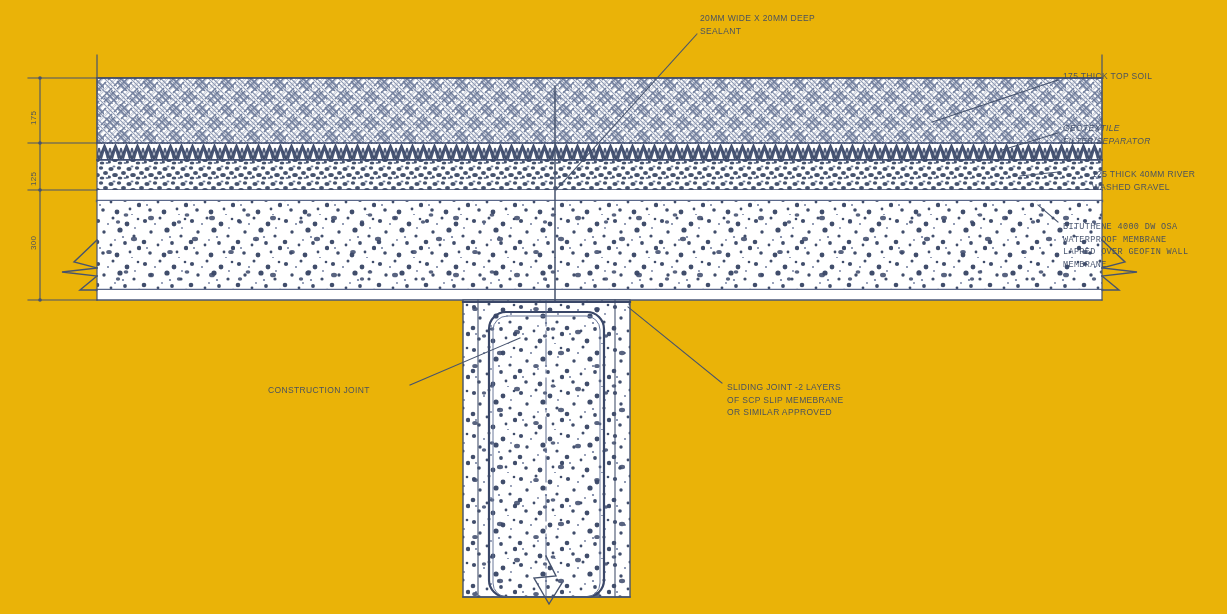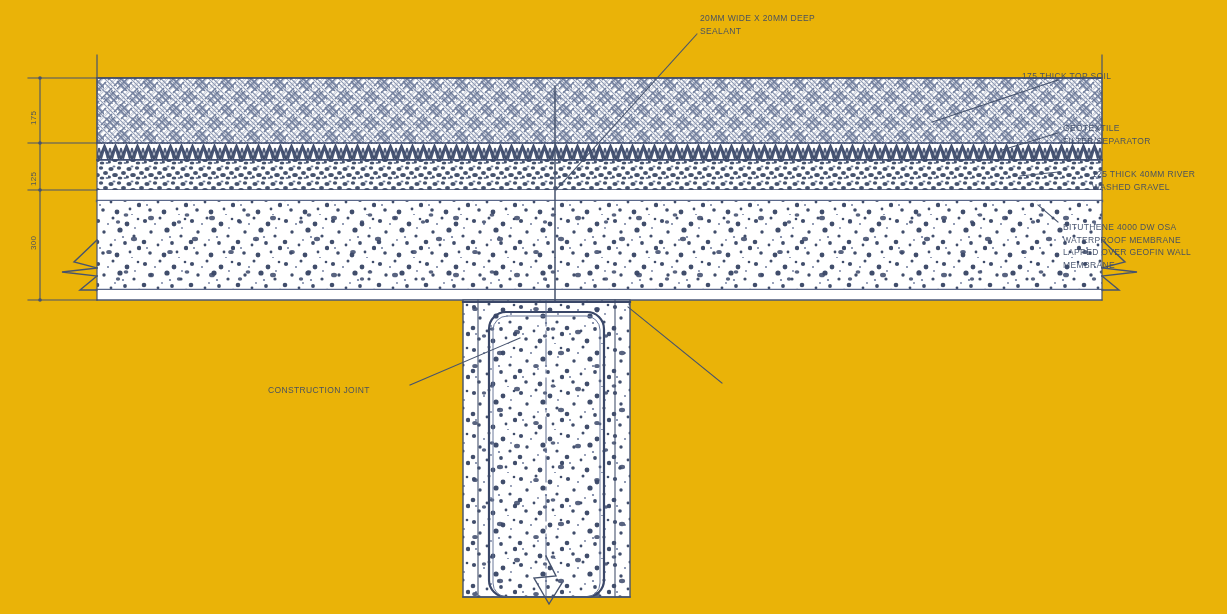--- a/index.html
+++ b/index.html
@@ -28,24 +28,24 @@
     color:#3d4a66;
     font-size:8px;
     letter-spacing:.3px;
     font-family:"Liberation Sans", sans-serif;
     transform-origin:left top;
     transform:rotate(-90deg);
     opacity:.9;
     filter:blur(.12px);
   }
   #n-sealant{left:700px;top:12px;}
-  #n-topsoil{left:1022px;top:70px;}
-  #n-geotextile{left:1063px;top:122px;}
+  #n-topsoil{left:1063px;top:70px;}
+  #n-geotextile{left:1063px;top:122px;font-style:italic;}
   #n-gravel{left:1092px;top:168px;}
-  #n-bituthene{left:1063px;top:221px;}
+  #n-bituthene{left:1063px;top:221px;font-family:Liberation Mono, monospace;}
   #n-construction{left:268px;top:384px;}
   #n-sliding{left:727px;top:381px;}
   #d-175{left:29px;top:125px;}
   #d-125{left:29px;top:186px;}
   #d-300{left:29px;top:250px;}
 </style>
 </head>
 <body>
 
 <div id="sheet">
@@ -259,18 +259,21 @@
 <div class="note" id="n-topsoil">175 THICK TOP SOIL</div>
 <div class="note" id="n-geotextile">GEOTEXTILE
 FILTER/SEPARATOR</div>
 <div class="note" id="n-gravel">125 THICK 40mm RIVER
 WASHED GRAVEL</div>
 <div class="note" id="n-bituthene">BITUTHENE 4000 DW OSA
 WATERPROOF MEMBRANE
 LAPPED OVER GEOFIN WALL
 MEMBRANE</div>
 <div class="note" id="n-construction">CONSTRUCTION JOINT</div>
+<div class="note" id="n-sliding">SLIDING JOINT -2 LAYERS
+OF SCP SLIP MEMEBRANE
+OR SIMILAR APPROVED</div>
 
 <div class="dim" id="d-175">175</div>
 <div class="dim" id="d-125">125</div>
 <div class="dim" id="d-300">300</div>
 
 </div>
 
 </body></html>

